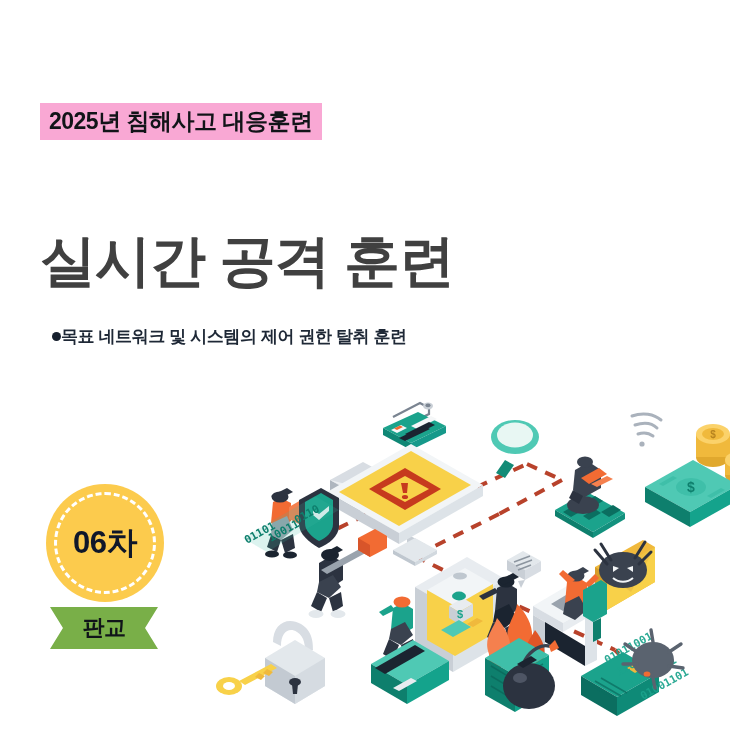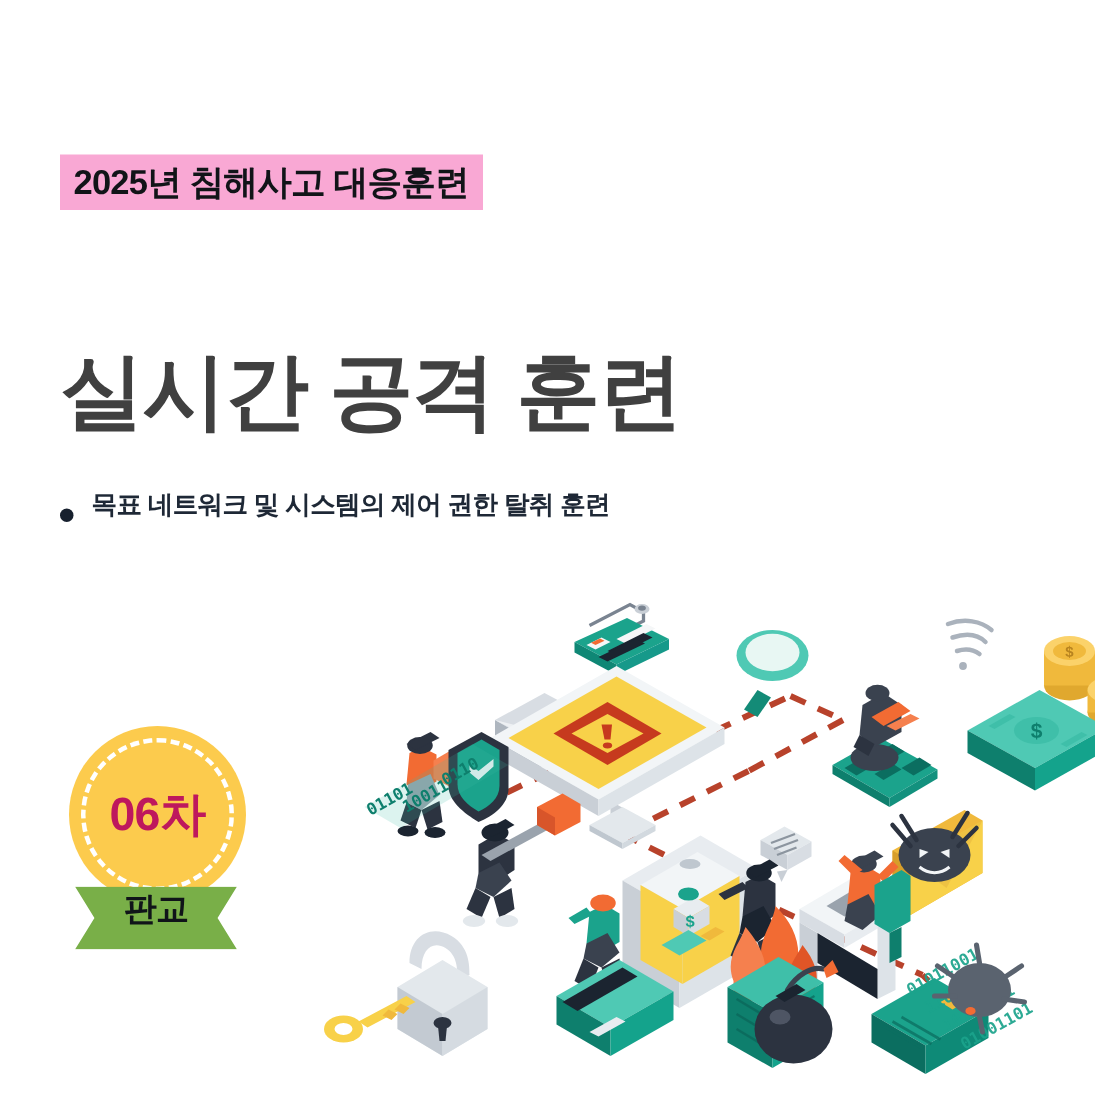--- a/index.html
+++ b/index.html
@@ -48,25 +48,25 @@
     font-weight: bold;
     color: #404040;
     letter-spacing: -1px;
     line-height: 1.1;
     white-space: nowrap;
   }
 
   
   .bullet-row {
     position: absolute;
-    left: 40px;
+    left: 52px;
     top: 325px;
     display: flex;
-    align-items: flex-end;
-    gap: 12px;
+    align-items: center;
+    gap: 0;
   }
   .bullet-dot {
     width: 9px;
     height: 9px;
     border-radius: 50%;
     background: #17202E;
     flex: 0 0 auto;
   }
   .bullet-text {
     font-size: 17px;
@@ -97,35 +97,35 @@
     right: 8px;
     bottom: 8px;
     border-radius: 50%;
     border: 3px dashed #ffffff;
     pointer-events: none;
   }
   .round-badge-label {
     position: relative;
     font-size: 31px;
     font-weight: bold;
-    color: #be185d;
+    color: #0f172a;
     letter-spacing: -0.5px;
     z-index: 2;
   }
 
   
   .ribbon {
     position: absolute;
     left: 50px;
-    top: 591px;
+    top: 607px;
     width: 108px;
     height: 42px;
     background: #79AF48;
     display: flex;
-    align-items: flex-start;
+    align-items: center;
     justify-content: center;
     -webkit-clip-path: polygon(0 0, 100% 0, 88% 50%, 100% 100%, 0 100%, 12% 50%);
     clip-path: polygon(0 0, 100% 0, 88% 50%, 100% 100%, 0 100%, 12% 50%);
   }
   .ribbon-label {
     font-size: 22px;
     font-weight: bold;
     color: #101419;
     letter-spacing: -0.5px;
   }

